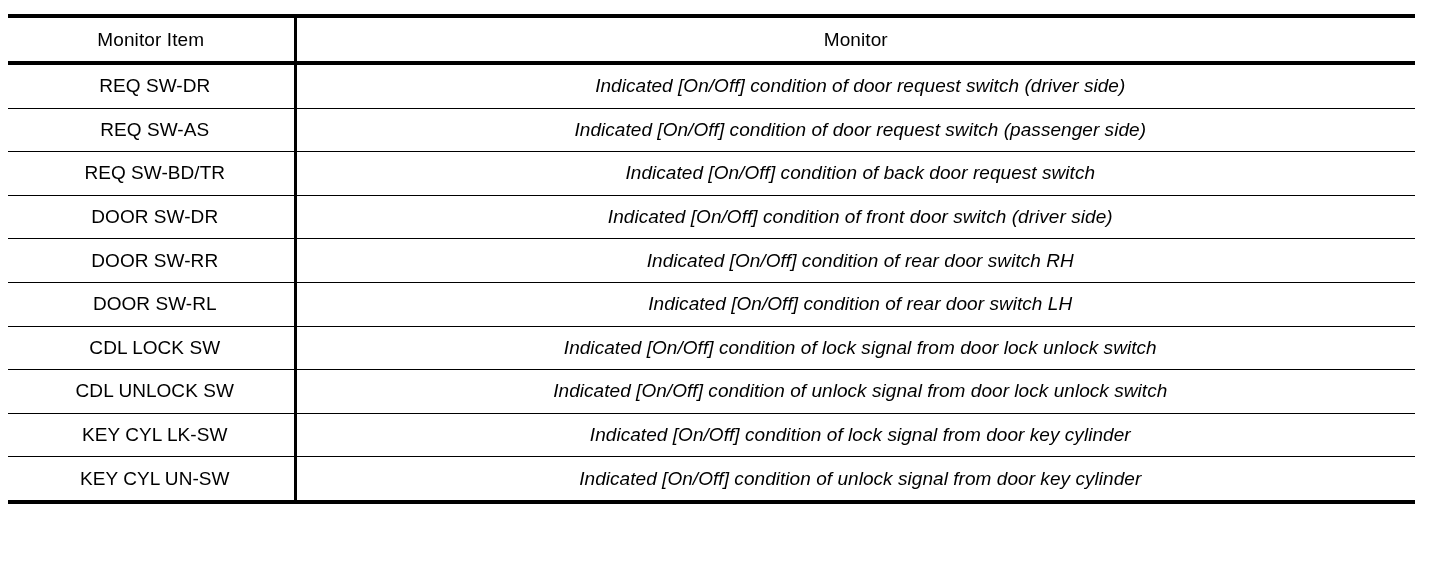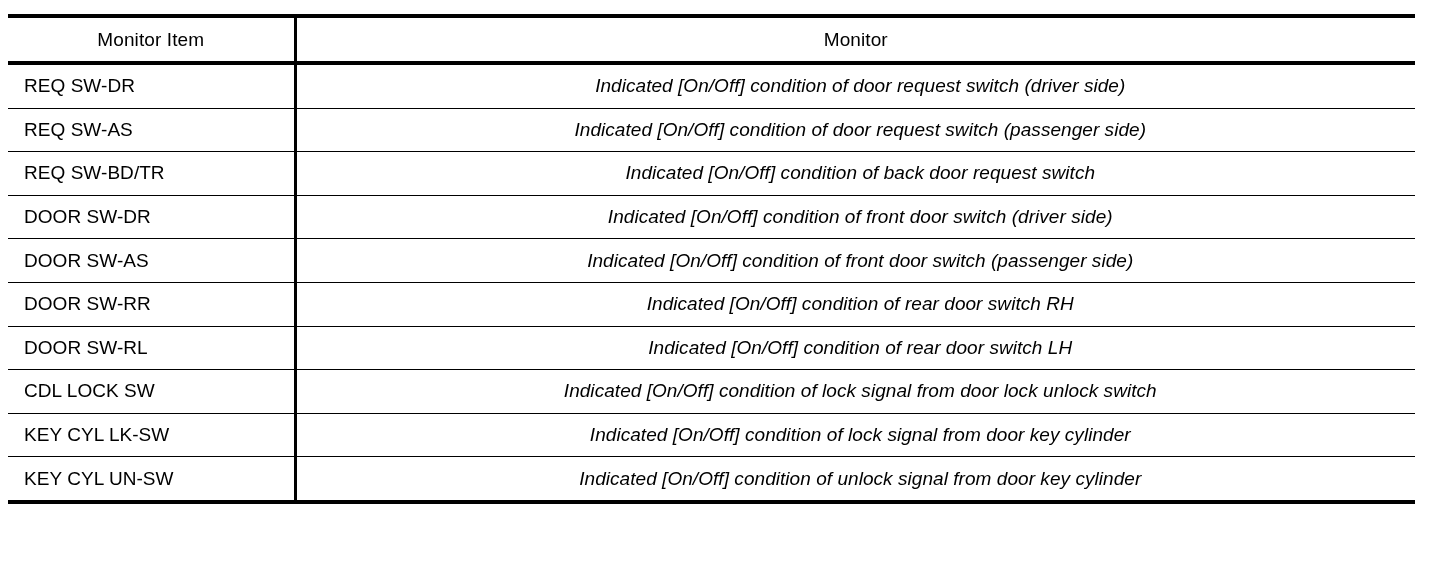--- a/index.html
+++ b/index.html
@@ -82,21 +82,21 @@
     vertical-align: middle;
     font-size: 19px;
     font-weight: normal;
     letter-spacing: 0.05px;
     white-space: nowrap;
     overflow: hidden;
   }
 
   td.cell-item {
     padding: 0 8px 0 16px;
-    text-align: left;
+    text-align: center;
   }
 
   td.cell-content {
     padding: 0 8px 0 17px;
     text-align: center;
     font-style: italic;
   }
 </style>
 </head>
 <body>
@@ -132,41 +132,41 @@
         <tr>
           <td class="cell-item">REQ SW-BD/TR</td>
           <td class="cell-content">Indicated [On/Off] condition of back door request switch</td>
         </tr>
 
         <tr>
           <td class="cell-item">DOOR SW-DR</td>
           <td class="cell-content">Indicated [On/Off] condition of front door switch (driver side)</td>
         </tr>
 
-        <tr>
-          <td class="cell-item">DOOR SW-AS</td>
-          <td class="cell-content">Indicated [On/Off] condition of front door switch (passenger side)</td>
-        </tr>
 
         <tr>
           <td class="cell-item">DOOR SW-RR</td>
           <td class="cell-content">Indicated [On/Off] condition of rear door switch RH</td>
         </tr>
 
         <tr>
           <td class="cell-item">DOOR SW-RL</td>
           <td class="cell-content">Indicated [On/Off] condition of rear door switch LH</td>
         </tr>
 
 
         <tr>
           <td class="cell-item">CDL LOCK SW</td>
           <td class="cell-content">Indicated [On/Off] condition of lock signal from door lock unlock switch</td>
         </tr>
 
+        <tr>
+          <td class="cell-item">CDL UNLOCK SW</td>
+          <td class="cell-content">Indicated [On/Off] condition of unlock signal from door lock unlock switch</td>
+        </tr>
 
         <tr>
           <td class="cell-item">KEY CYL LK-SW</td>
           <td class="cell-content">Indicated [On/Off] condition of lock signal from door key cylinder</td>
         </tr>
 
         <tr class="last-row">
           <td class="cell-item">KEY CYL UN-SW</td>
           <td class="cell-content">Indicated [On/Off] condition of unlock signal from door key cylinder</td>
         </tr>

